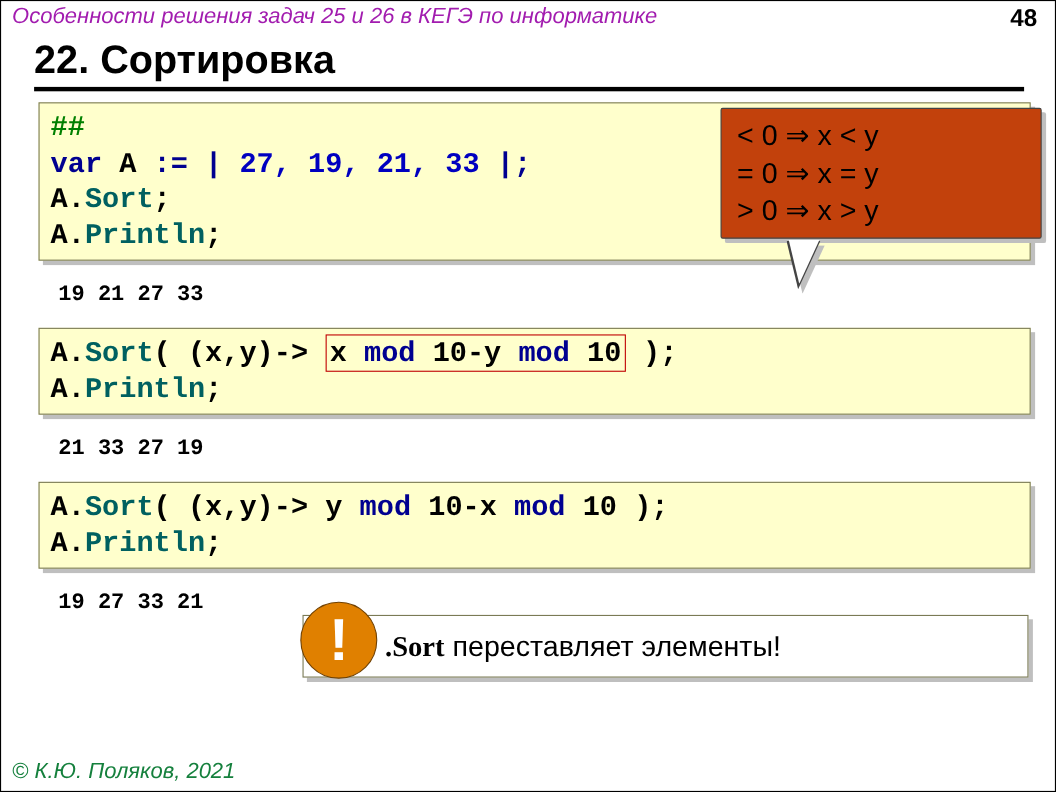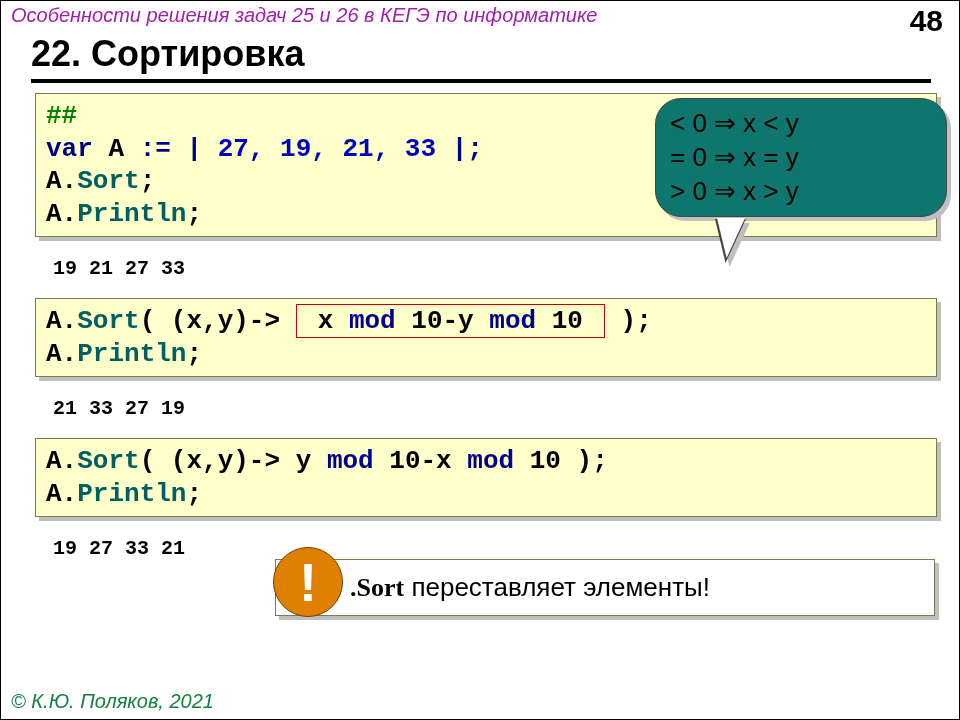--- a/index.html
+++ b/index.html
@@ -1,37 +1,37 @@
 <!DOCTYPE html>
 <html><head>
 <meta charset="utf-8">
 <style>
   html,body{margin:0;padding:0;font-family:Arial,Helvetica,sans-serif;background:#fff}
   .slide{width:960px;height:720px;position:relative;box-sizing:border-box;border:1px solid #000}
   .subtitle{position:absolute;left:10px;top:3px;color:#a21caf;font-style:italic;font-size:20px}
-  .pagenum{position:absolute;right:16px;top:3px;font-weight:bold;font-size:30px}
+  .pagenum{position:absolute;right:16px;top:3px;font-weight:bold;font-size:22px}
   .h1{position:absolute;left:30px;top:32px;font-weight:bold;font-size:36px}
   .rule{position:absolute;left:30px;top:78px;width:900px;height:4px;background:#000}
   .code{font-family:"Courier New",monospace;font-weight:bold;font-size:26px;line-height:1.25}
   .codebox{position:absolute;background:#ffffcc;border:1px solid #7a7a55;box-shadow:4px 4px 0 #bfbfbf;padding:6px 10px}
   .box1{left:34px;top:92px;width:880px}
   .box2{left:34px;top:297px;width:880px}
   .box3{left:34px;top:437px;width:880px}
   .output{position:absolute;font-family:"Courier New",monospace;font-weight:bold;font-size:20px}
   .out1{left:52px;top:256px}
   .out2{left:52px;top:396px}
   .out3{left:52px;top:536px}
   .kwGreen{color:#008000}
   .kwNavy{color:#000090}
   .kwTeal{color:#006060}
   .kwBlue{color:#0000c0}
   .txtBlk{color:#000}
-  .inset{border:1px solid #c00000;padding:1px 21px}
+  .inset{border:1px solid #c00000;padding:1px 3px}
   
-  .callout{position:absolute;left:654px;top:97px;width:262px;background:#0f766e;border:1px solid #444;border-radius:26px;box-shadow:4px 4px 0 #bfbfbf;padding:8px 14px;font-size:26px;line-height:1.3}
+  .callout{position:absolute;left:654px;top:97px;width:262px;background:#c2410c;border:1px solid #444;border-radius:2px;box-shadow:4px 4px 0 #bfbfbf;padding:8px 14px;font-size:26px;line-height:1.3}
   .callout .arrow{font-family:Arial}
   .tailShadow{position:absolute;left:718px;top:222px;width:44px;height:44px;background:#bfbfbf;clip-path:polygon(0 0,70% 0,24% 100%)}
   .tailOuter{position:absolute;left:714px;top:218px;width:44px;height:44px;background:#444;clip-path:polygon(0 0,70% 0,24% 100%)}
   .tailInner{position:absolute;left:716px;top:217px;width:40px;height:40px;background:#fff;clip-path:polygon(0 0,70% 0,24% 100%)}
   
   .notewrap{position:absolute;left:274px;top:558px;width:660px}
   .note{background:#fff;border:1px solid #7a7a55;box-shadow:4px 4px 0 #bfbfbf;padding:12px 14px 12px 74px;font-size:26px}
   .note .dot{position:absolute;left:-2px;top:-12px;width:68px;height:68px;border-radius:50%;background:#e08000;border:1px solid #704000;display:flex;align-items:center;justify-content:center;color:#fff;font-weight:bold;font-size:54px;font-family:Arial}
   .note .sort{font-family:Liberation Serif, serif;font-weight:bold;color:#000000}
   

